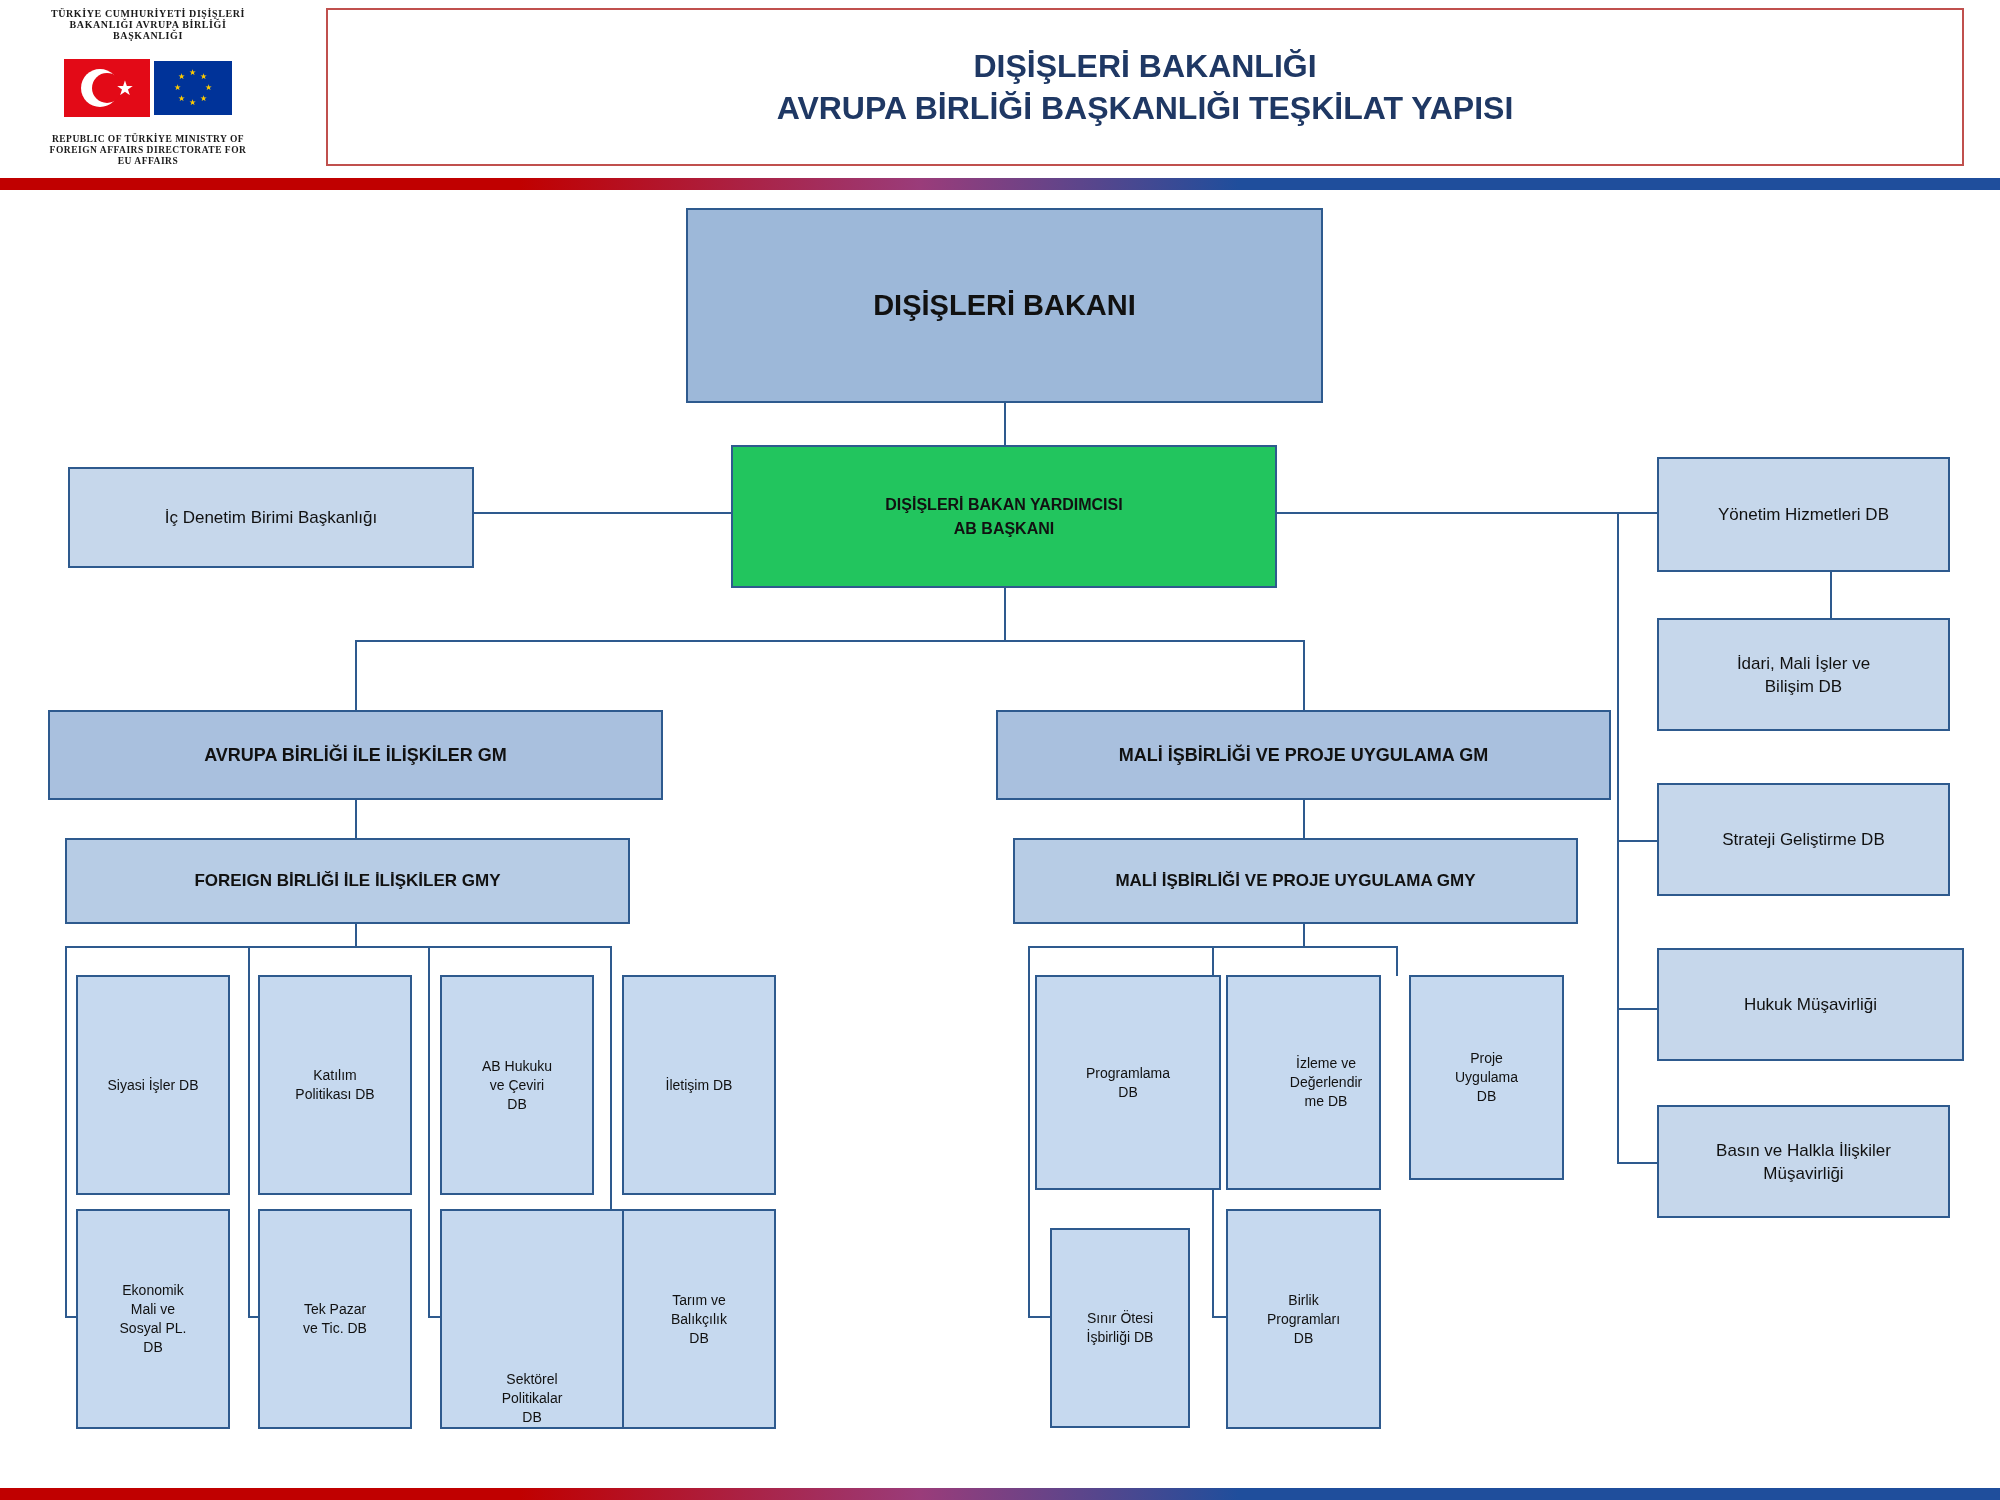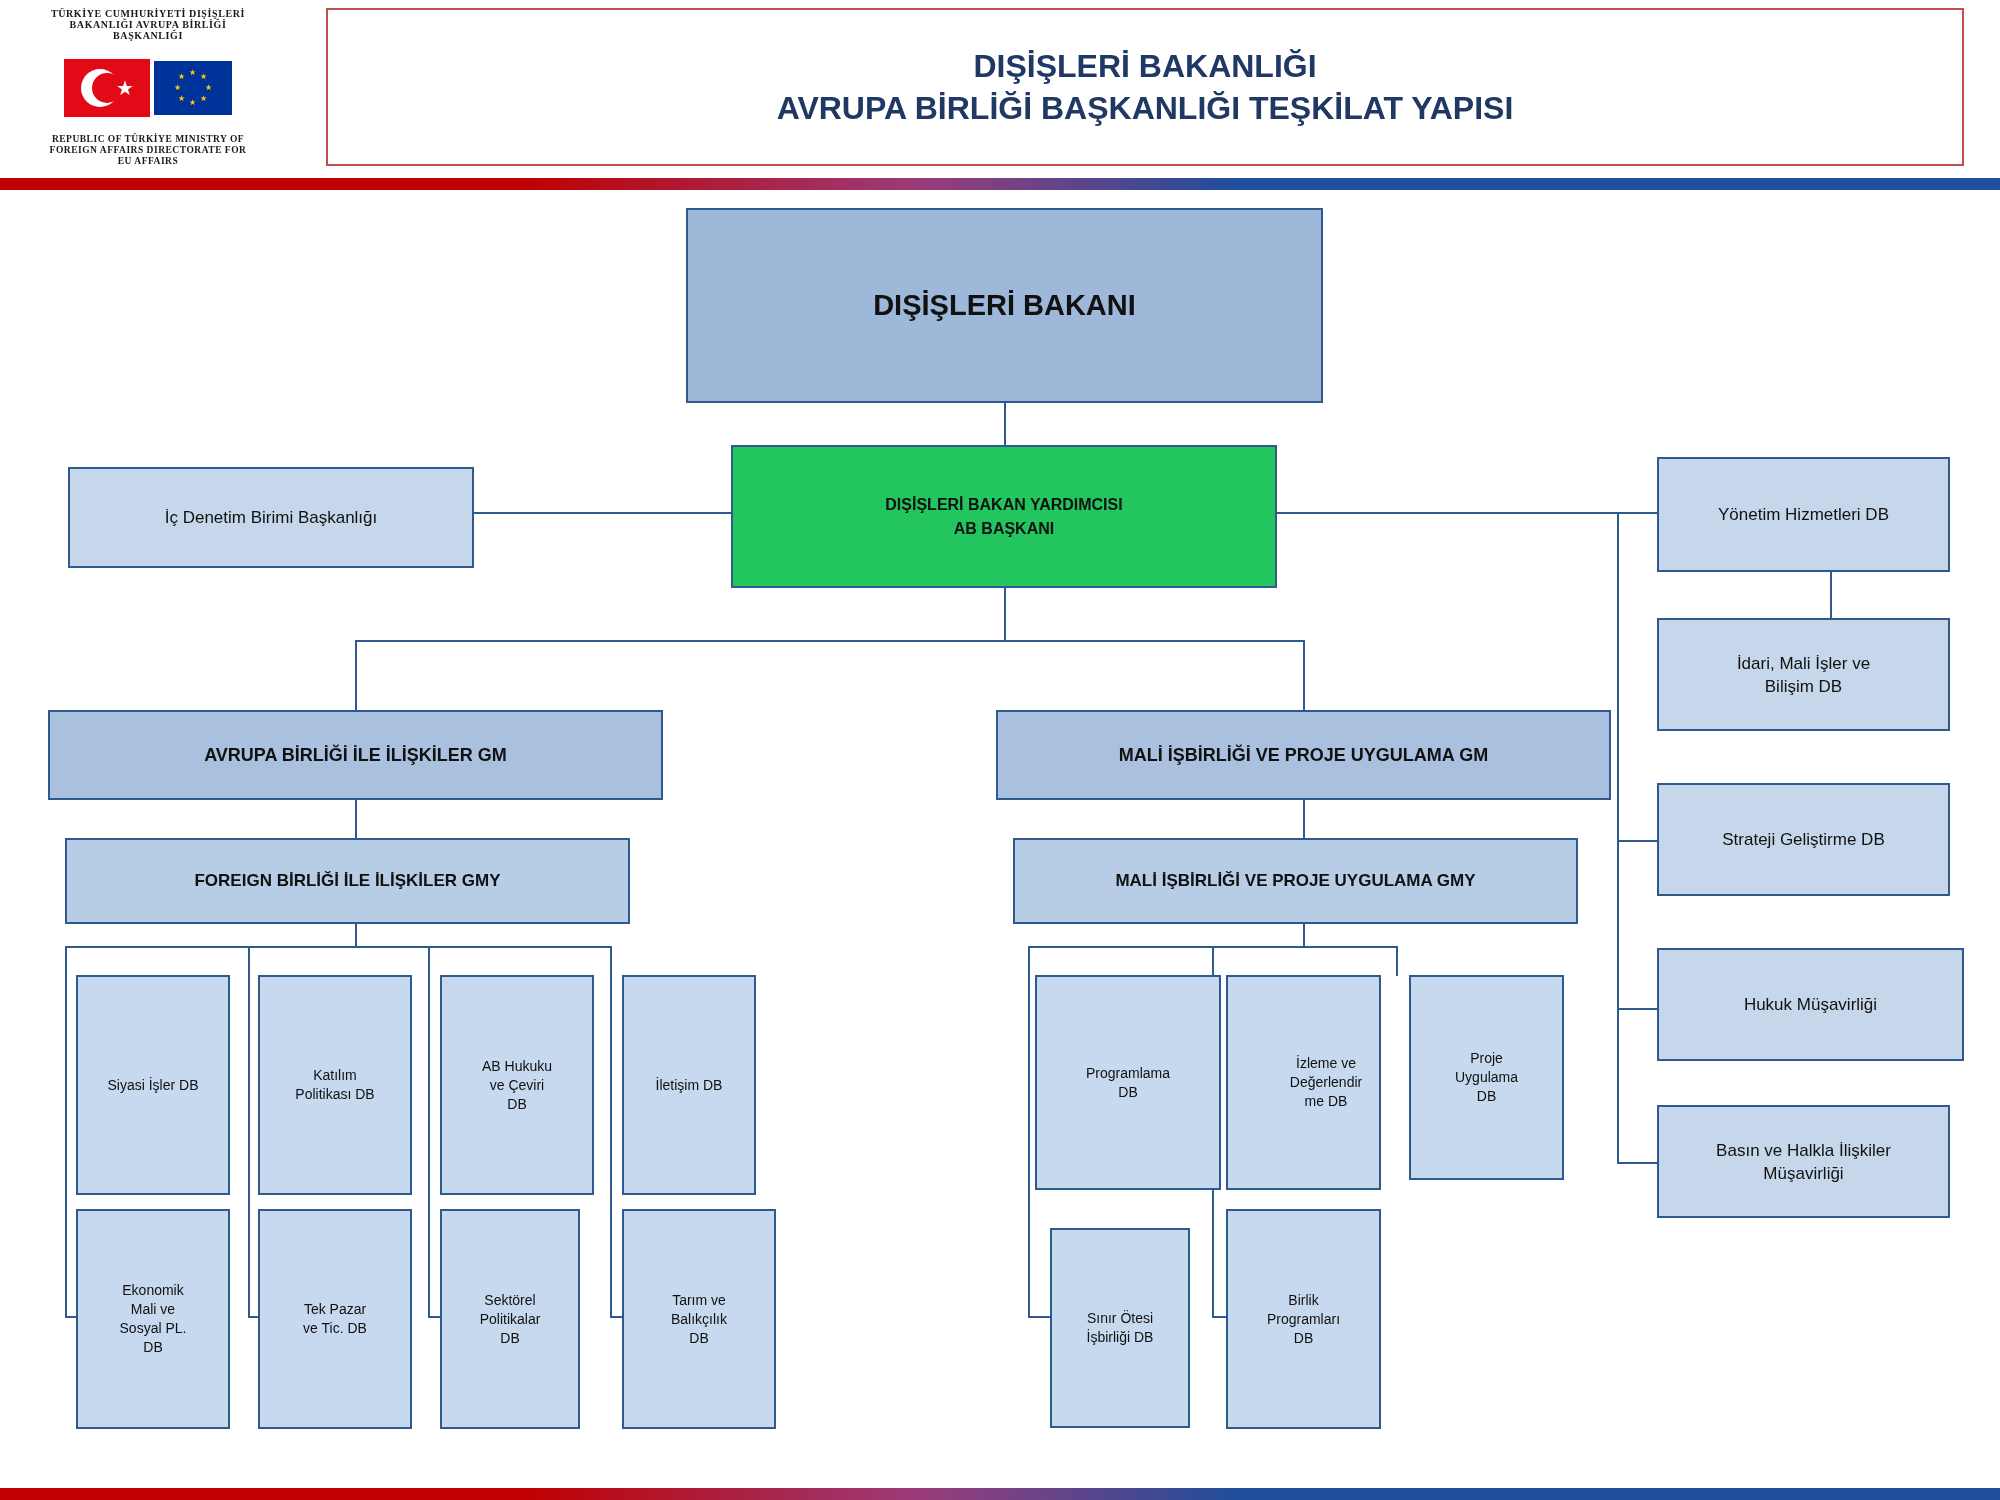--- a/index.html
+++ b/index.html
@@ -344,35 +344,35 @@
   </div>
   <div class="node lvl-db" style="left:258px; top:975px; width:154px; height:220px;">
     <span>Katılım
 Politikası DB</span>
   </div>
   <div class="node lvl-db" style="left:440px; top:975px; width:154px; height:220px;">
     <span>AB Hukuku
 ve Çeviri
 DB</span>
   </div>
-  <div class="node lvl-db" style="left:622px; top:975px; width:134px; height:220px;">
+  <div class="node lvl-db" style="left:622px; top:975px; width:154px; height:220px;">
     <span>İletişim DB</span>
   </div>
 
   <div class="node lvl-db" style="left:76px; top:1209px; width:154px; height:220px;">
     <span>Ekonomik
 Mali ve
 Sosyal PL.
 DB</span>
   </div>
   <div class="node lvl-db" style="left:258px; top:1209px; width:154px; height:220px;">
     <span>Tek Pazar
 ve Tic. DB</span>
   </div>
-  <div class="node lvl-db" style="left:440px; top:1209px; width:140px; height:220px;">
+  <div class="node lvl-db" style="left:440px; top:1209px; width:184px; height:220px;align-items:flex-end;">
     <span>Sektörel
 Politikalar
 DB</span>
   </div>
   <div class="node lvl-db" style="left:622px; top:1209px; width:154px; height:220px;">
     <span>Tarım ve
 Balıkçılık
 DB</span>
   </div>
 

